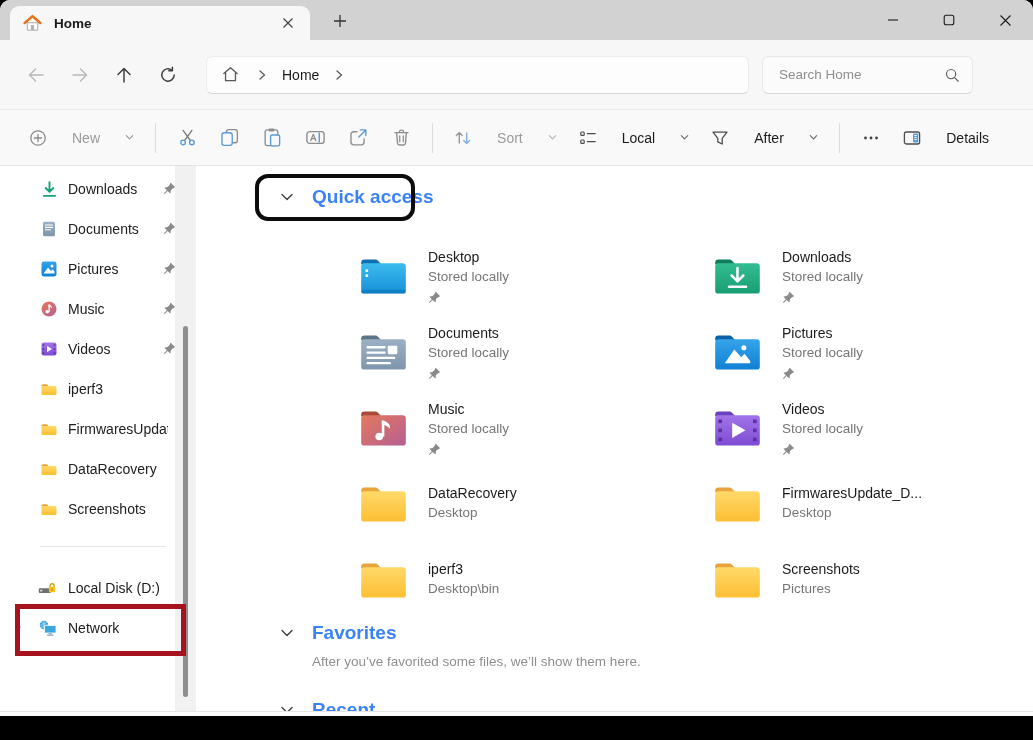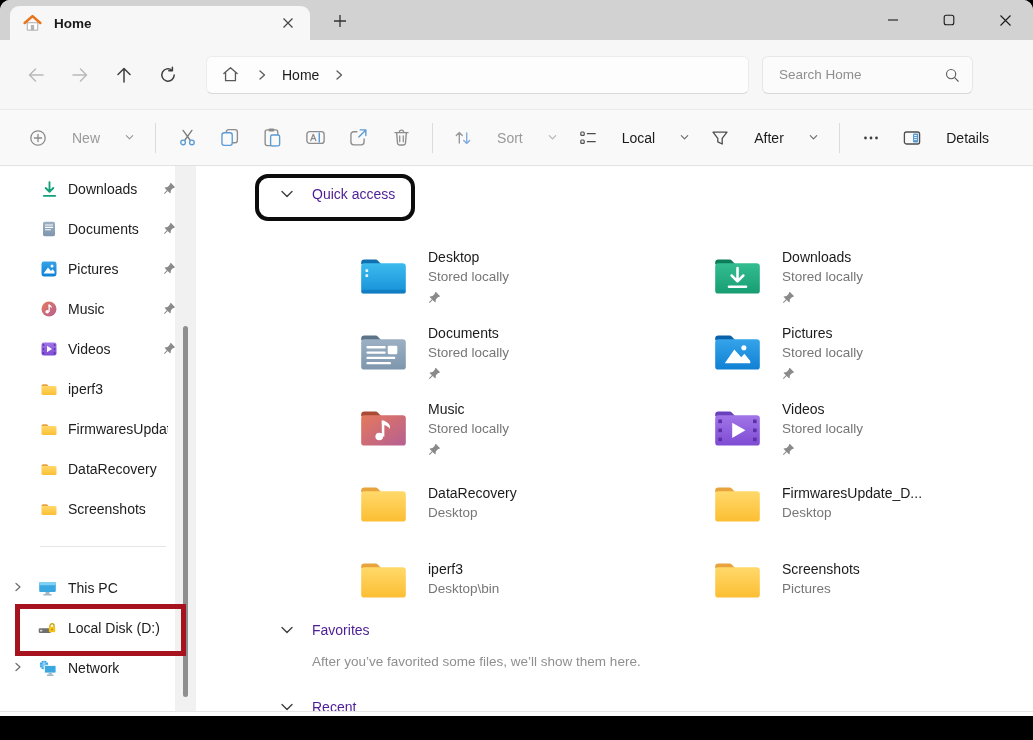--- a/index.html
+++ b/index.html
@@ -46,21 +46,21 @@
   .side-divider { height:1px; background:#e6e6e6; margin:17px 30px 21px 40px; }
 
   .scroll-track { position:absolute; right:0; top:0; width:21px; height:100%; background:#f1f1f1; }
   .scroll-thumb { position:absolute; left:8px; top:160px; width:5px; height:371px; background:#8f8f8f; border-radius:3px; }
 
   .red-box { position:absolute; left:15px; top:438px; width:171px; height:52px; border:5px solid #a6131f; z-index:30; }
 
   .main { position:relative; flex:1; height:100%; overflow:hidden; }
   .qa-box { position:absolute; left:19px; top:8px; width:160px; height:47px; border:4px solid #0c0c0c; border-radius:13px; z-index:30; }
   .section-header { position:absolute; left:44px; display:flex; align-items:center; gap:18px; }
-  .section-title { font-size:14px; font-weight:400; color:#4c1d95; }
+  .section-title { font-size:19px; font-weight:700; color:#3b82f6; }
   .qa-header { top:20px; }
   .fav-header { top:456px; }
   .recent-header { top:533px; }
   .fav-hint { position:absolute; left:76px; top:488px; font-size:13.5px; color:#8f8f8f; }
 
   .tiles { position:absolute; left:122px; top:71px; display:grid; grid-template-columns:354px 354px; grid-auto-rows:76px; }
   .tile { display:flex; gap:19px; align-items:center; }
   .tile-icon { width:51px; height:45px; flex:0 0 auto; }
   .tile-name { font-size:14px; color:#1b1b1b; line-height:20px; }
   .tile-loc { font-size:13.5px; color:#767676; line-height:20px; }
@@ -418,36 +418,20 @@
           <svg width="18" height="15" viewBox="0 0 18 14">
               <path d="M1.5 3.2 A1.5 1.5 0 0 1 3 1.7 H7 L9 3.9 H1.5 Z" fill="#e8a33c"></path>
               <rect x="1.5" y="3.4" width="15" height="9.2" rx="1.5" fill="url(#g-yellow)"></rect>
             </svg>
         </span>
         <span class="side-label">Screenshots</span>
       </div>
 
       <div class="side-divider"></div>
 
-      <div class="side-row tree">
-        <span class="side-chevron">
-          <svg width="12" height="12" viewBox="0 0 12 12">
-              <path d="M4 2.5 L8 6 L4 9.5" stroke="#6d6d6d" stroke-width="1.2" fill="none" stroke-linecap="round" stroke-linejoin="round"></path>
-            </svg>
-        </span>
-        <span class="side-icon">
-          <svg width="19" height="17" viewBox="0 0 19 17">
-              <rect x="1.2" y="2" width="16.6" height="10" rx="1.3" fill="#3ba7e0"></rect>
-              <rect x="1.2" y="2" width="16.6" height="3.2" rx="1.3" fill="#7fd0f2"></rect>
-              <rect x="7.5" y="12" width="4" height="2" fill="#9fb6c4"></rect>
-              <rect x="5.2" y="14" width="8.6" height="1.5" rx="0.7" fill="#9fb6c4"></rect>
-            </svg>
-        </span>
-        <span class="side-label">This PC</span>
-      </div>
 
       <div class="side-row tree">
         <span class="side-icon">
           <svg width="21" height="17" viewBox="0 0 21 17">
               <rect x="0.8" y="8.2" width="13.5" height="5.4" rx="1.4" fill="#6f6f6f"></rect>
               <rect x="2.2" y="9.9" width="2.6" height="1.8" rx="0.4" fill="#d9d9d9"></rect>
               <path d="M13.2 6.8 V5.6 A2.3 2.3 0 0 1 17.8 5.6 V6.8" stroke="#caa10a" stroke-width="1.5" fill="none"></path>
               <rect x="12" y="6.6" width="7" height="6" rx="1.1" fill="#f6c216"></rect>
               <rect x="14.9" y="8.6" width="1.3" height="2.2" rx="0.6" fill="#a87f06"></rect>
             </svg>

